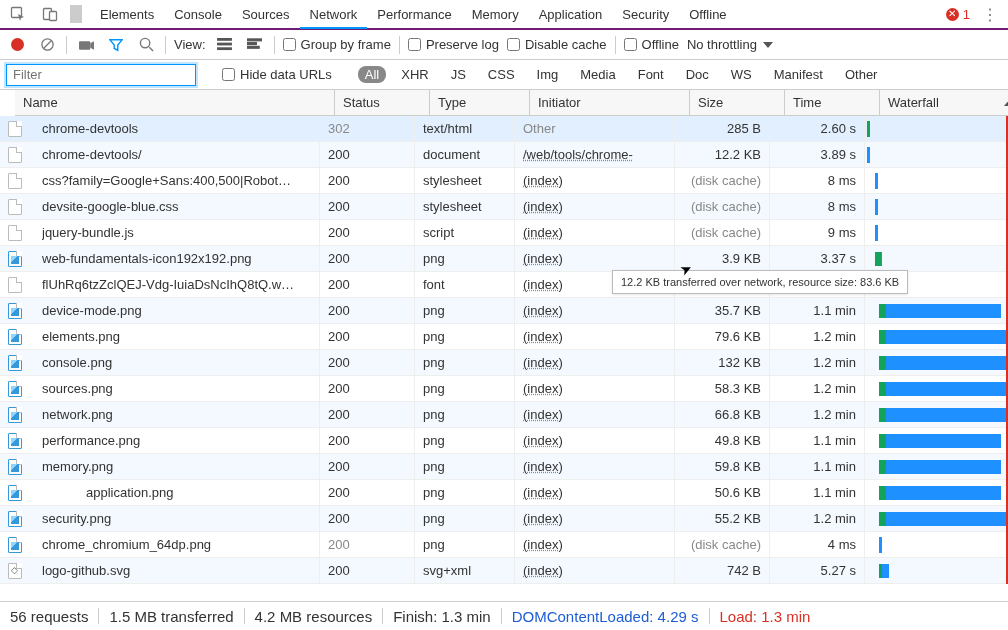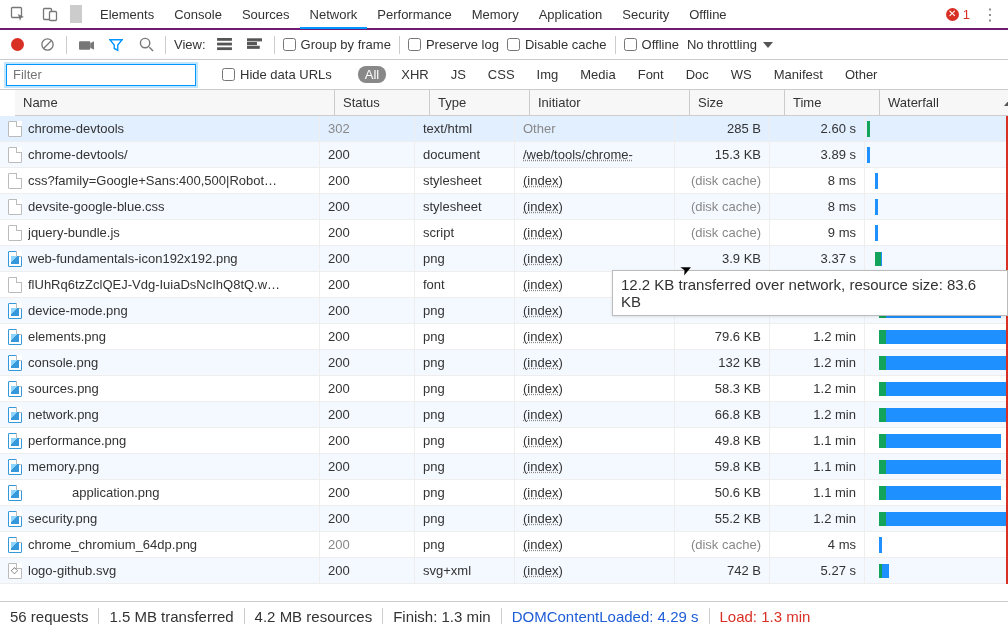--- a/index.html
+++ b/index.html
@@ -155,21 +155,21 @@
     border-right: 1px solid #eee;
     height:100%;
     display:flex; align-items:center;
     white-space: nowrap;
     overflow: hidden;
     text-overflow: ellipsis;
   }
   .gc.size, .gc.time { justify-content:flex-end; color:#333; }
   .gc.muted { color:#888; }
   .gc.initiator a { color:#333; text-decoration: underline dotted #888; cursor:pointer; }
-  .gc.name { gap:6px; }
+  .gc.name { gap:20px; }
   .file-ico {
     width:14px; height:16px;
     border:1px solid #bbb;
     border-radius:1px;
     background:#fff;
     position:relative;
     flex-shrink:0;
   }
   .file-ico::before {
     content:"";
@@ -203,21 +203,21 @@
   }
   .tick.green { background:#14a35a; }
   
   .tooltip {
     position:absolute;
     left: 612px;
     top: 180px;
     background:#fff;
     border:1px solid #bbb;
     padding: 5px 8px;
-    font-size: 15px;
+    font-size: 11px;
     color:#333;
     z-index:10;
     box-shadow: 0 1px 3px rgba(0,0,0,0.1);
   }
   .cursor-arrow {
     position:absolute;
     left: 680px; top: 171px;
     font-size: 14px;
     color:#000;
     z-index:11;
@@ -396,21 +396,21 @@
       <div class="grid-row odd">
         <div class="gc name">
           <span class="file-ico doc"></span>
           <span style="overflow: hidden; text-overflow: ellipsis;">chrome-devtools/</span>
         </div>
         <div class="gc">200</div>
         <div class="gc">document</div>
         <div class="gc initiator">
           <a>/web/tools/chrome-</a>
         </div>
-        <div class="gc size">15.3 KB</div>
+        <div class="gc size">12.2 KB</div>
         <div class="gc time">3.89 s</div>
         <div class="gc waterfall">
           <div class="tick" style="left: 2px;"></div>
         </div>
       </div>
       <div class="grid-row">
         <div class="gc name">
           <span class="file-ico doc"></span>
           <span style="overflow: hidden; text-overflow: ellipsis;">css?family=Google+Sans:400,500|Robot…</span>
         </div>

